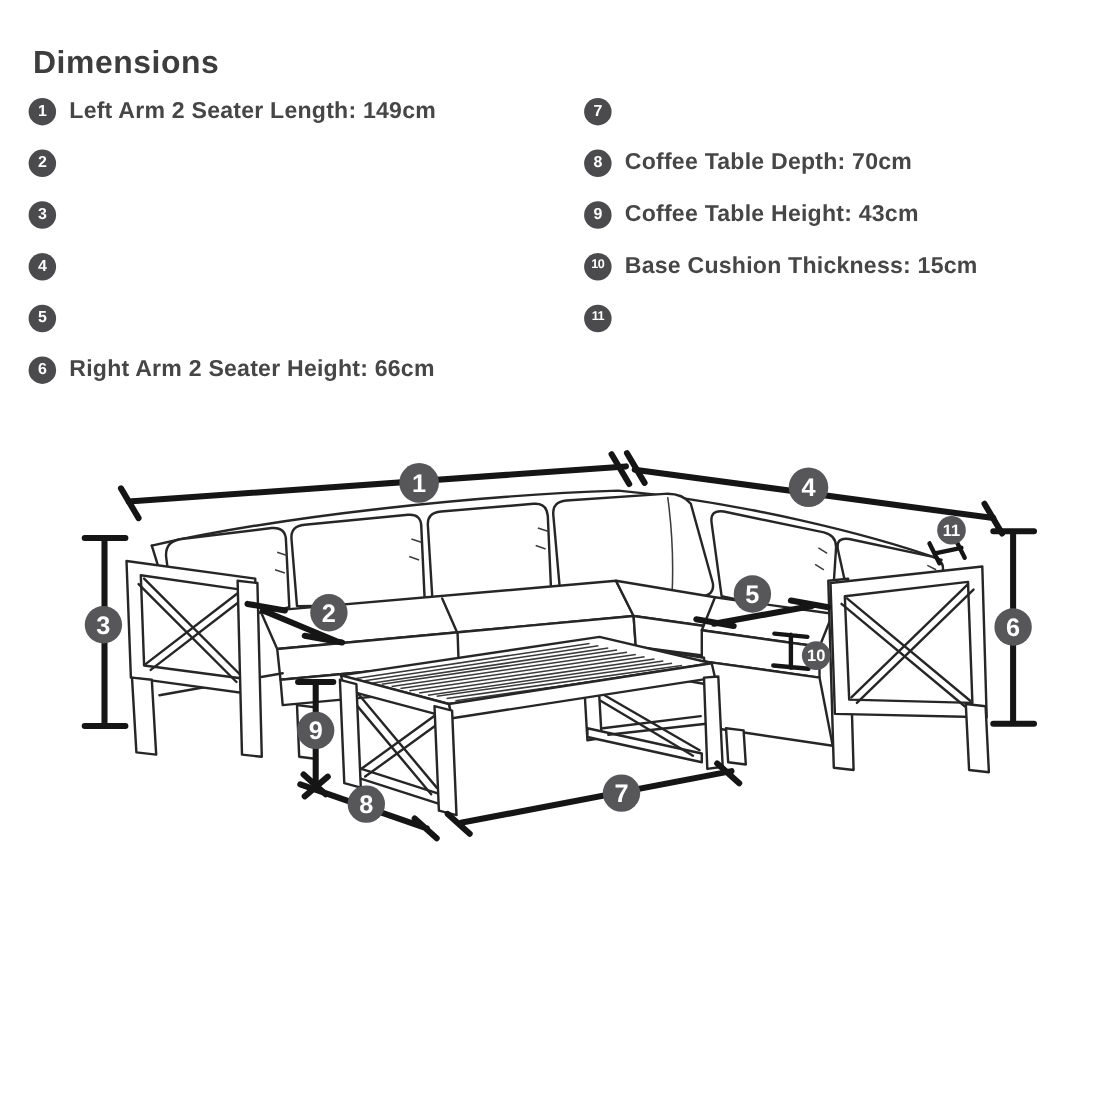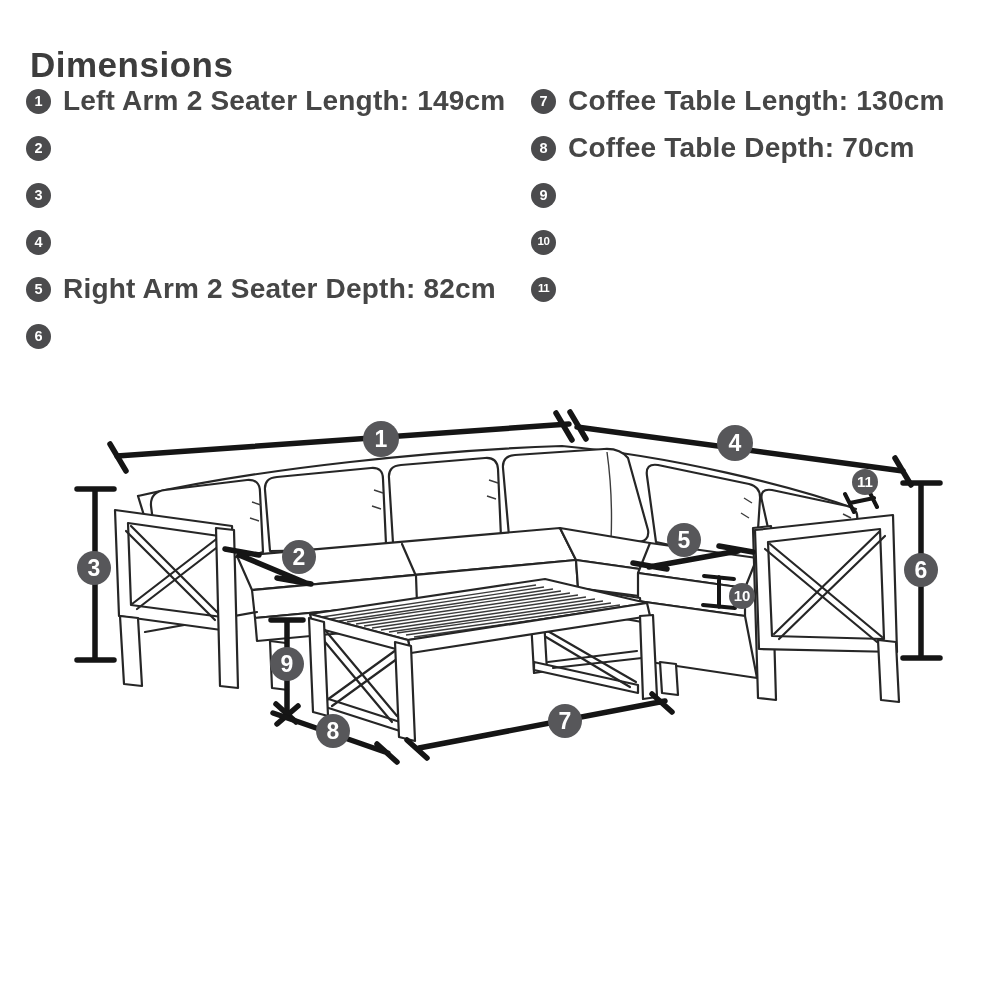--- a/index.html
+++ b/index.html
@@ -1,35 +1,35 @@
 <!DOCTYPE html>
 <html><head>
 <meta charset="utf-8">
 <style>
   html,body{margin:0;padding:0;}
   body{
     width:1000px;height:1000px;position:relative;background:#ffffff;
     font-family:"Liberation Sans",sans-serif;overflow:hidden;
   }
   .title{
-    position:absolute;left:30px;top:22px;font-size:35px;font-weight:700;
+    position:absolute;left:30px;top:22px;font-size:29px;font-weight:700;
     color:#3d3d3d;letter-spacing:.5px;
   }
   .col{position:absolute;display:flex;flex-direction:column;}
   .col-left{left:26px;top:87px;}
   .col-right{left:531px;top:87px;}
   .dim-row{display:flex;align-items:center;height:28px;margin-bottom:19px;}
   .num-badge{
     width:25px;height:25px;border-radius:50%;background:#4b4b4d;color:#fff;
     font-weight:700;font-size:14.5px;display:flex;align-items:center;
     justify-content:center;flex:0 0 25px;line-height:1;
   }
   .num-badge.small{font-size:11.5px;letter-spacing:-.5px;}
   .dim-text{
-    margin-left:12px;font-size:28px;font-weight:600;color:#464646;
+    margin-left:12px;font-size:21px;font-weight:600;color:#464646;
     letter-spacing:.2px;white-space:nowrap;
   }
   svg{position:absolute;left:0;top:0;}
   .fw{fill:#ffffff;stroke:#262626;stroke-width:2.2;stroke-linejoin:round;}
   .ln{fill:none;stroke:#262626;stroke-width:2.2;stroke-linejoin:round;stroke-linecap:round;}
   .thin{fill:none;stroke:#3c3c3c;stroke-width:1.4;}
   .slat{stroke:#3a3a3a;stroke-width:1.4;}
   .dim{stroke:#151515;stroke-width:5.5;stroke-linecap:round;fill:none;}
   .dims{stroke:#151515;stroke-width:4;stroke-linecap:round;fill:none;}
   .badge-c{fill:#57575a;}
@@ -51,41 +51,42 @@
     <span class="num-badge">2</span>
   </div>
   <div class="dim-row">
     <span class="num-badge">3</span>
   </div>
   <div class="dim-row">
     <span class="num-badge">4</span>
   </div>
   <div class="dim-row">
     <span class="num-badge">5</span>
-    <span class="dim-text">Right Arm 2 Seater Depth: 82cm</span>
   </div>
   <div class="dim-row">
     <span class="num-badge">6</span>
+    <span class="dim-text">Right Arm 2 Seater Height: 66cm</span>
   </div>
 </div>
 
 <div class="col col-right">
   <div class="dim-row">
     <span class="num-badge">7</span>
-    <span class="dim-text">Coffee Table Length: 130cm</span>
   </div>
   <div class="dim-row">
     <span class="num-badge">8</span>
     <span class="dim-text">Coffee Table Depth: 70cm</span>
   </div>
   <div class="dim-row">
     <span class="num-badge">9</span>
+    <span class="dim-text">Coffee Table Height: 43cm</span>
   </div>
   <div class="dim-row">
     <span class="num-badge small">10</span>
+    <span class="dim-text">Base Cushion Thickness: 15cm</span>
   </div>
   <div class="dim-row">
     <span class="num-badge small">11</span>
   </div>
 </div>
 
 <svg width="1000" height="1000" viewBox="0 0 1000 1000">
 
   <g>
 

